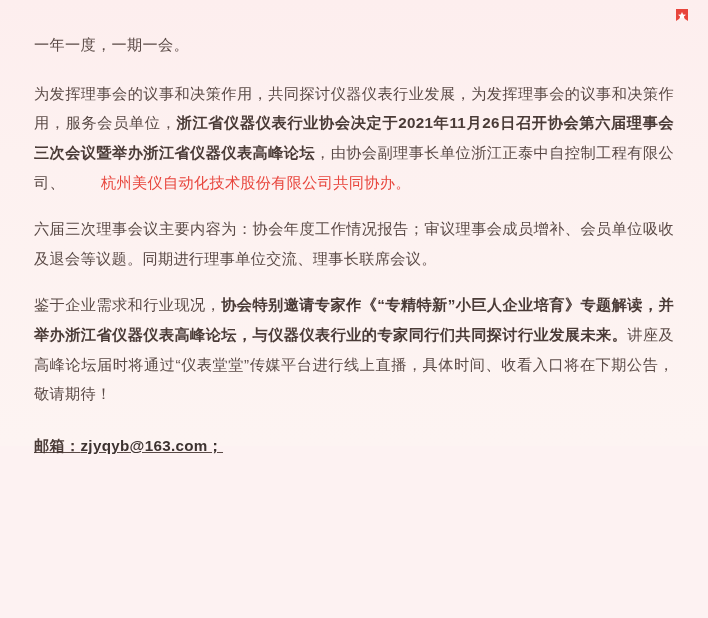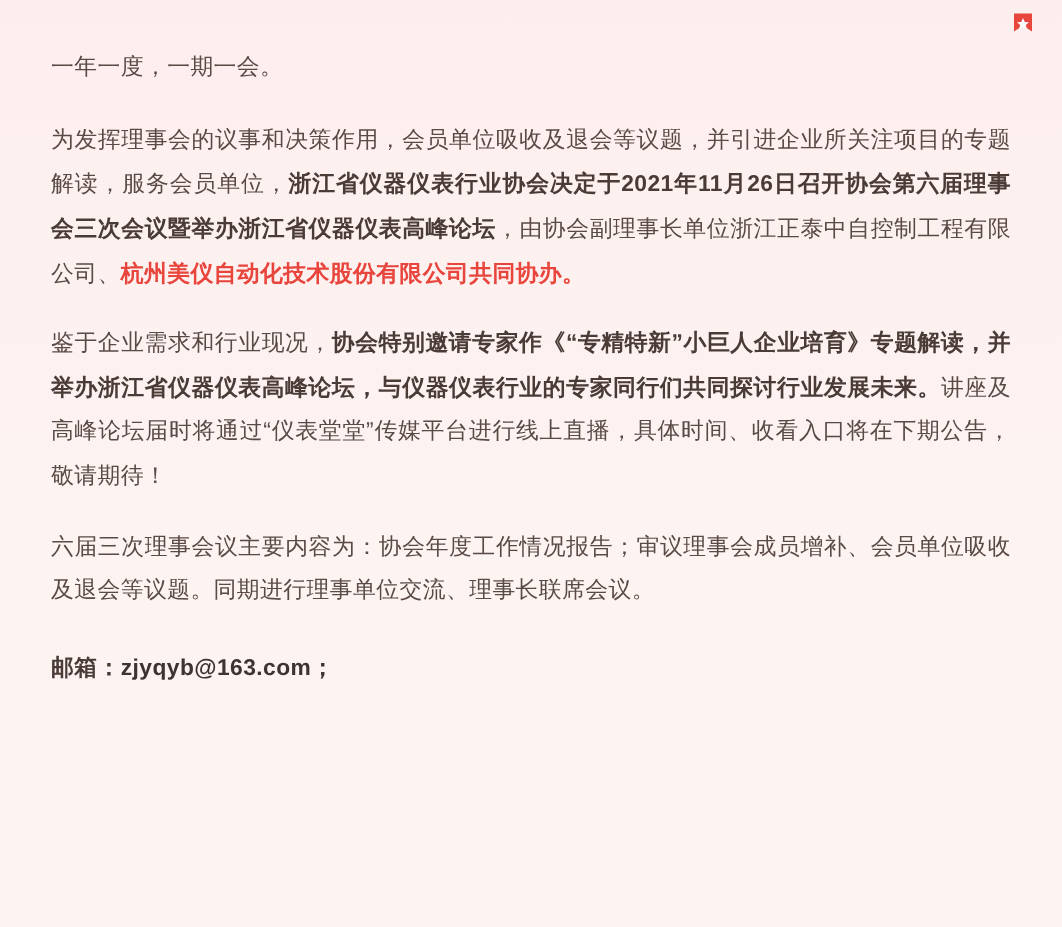--- a/index.html
+++ b/index.html
@@ -39,26 +39,28 @@
     text-align: justify;
   }
   .para.first {
     margin-bottom: 19px;
   }
   .bold {
     font-weight: bold;
     color: #4a3b37;
   }
   .hl {
-    font-weight: bold;
+    font-weight: normal;
     color: #e8453c;
+    margin-left: 36px;
   }
   .contacts {
     margin-top: 22px;
     line-height: 2.0;
+    text-decoration: underline;
   }
   .contact-line {
     font-weight: bold;
     color: #4a3b37;
     font-size: 15.2px;
     margin: 0 0 2px 0;
   }
   .contact-line .val {
     color: #3d3330;
   }
@@ -70,23 +72,23 @@
 
   <div class="logo-mark">
     <svg width="16" height="20" viewBox="0 0 16 20">
       <path d="M2 1 L14 1 L14 13 L8 9 L2 13 Z" fill="#e8453c"></path>
       <path d="M8 4 L9.2 6.6 L12 6.8 L9.9 8.6 L10.6 11.3 L8 9.8 L5.4 11.3 L6.1 8.6 L4 6.8 L6.8 6.6 Z" fill="#ffffff"></path>
     </svg>
   </div>
 
   <div class="article">
     <p class="para first"><span>一年一度，一期一会。</span></p>
-    <p class="para"><span>为发挥理事会的议事和决策作用，会员单位吸收及退会等议题，并引进企业所关注项目的专题解读，服务会员单位，</span><span class="bold">浙江省仪器仪表行业协会决定于2021年11月26日召开协会第六届理事会三次会议暨举办浙江省仪器仪表高峰论坛</span><span>，由协会副理事长单位浙江正泰中自控制工程有限公司、</span><span class="hl">杭州美仪自动化技术股份有限公司共同协办。</span></p>
+    <p class="para"><span>为发挥理事会的议事和决策作用，共同探讨仪器仪表行业发展，为发挥理事会的议事和决策作用，服务会员单位，</span><span class="bold">浙江省仪器仪表行业协会决定于2021年11月26日召开协会第六届理事会三次会议暨举办浙江省仪器仪表高峰论坛</span><span>，由协会副理事长单位浙江正泰中自控制工程有限公司、</span><span class="hl">杭州美仪自动化技术股份有限公司共同协办。</span></p>
+    <p class="para"><span>六届三次理事会议主要内容为：协会年度工作情况报告；审议理事会成员增补、会员单位吸收及退会等议题。同期进行理事单位交流、理事长联席会议。</span></p>
     <p class="para"><span>鉴于企业需求和行业现况，</span><span class="bold">协会特别邀请专家作《“专精特新”小巨人企业培育》专题解读，并举办浙江省仪器仪表高峰论坛，与仪器仪表行业的专家同行们共同探讨行业发展未来。</span><span>讲座及高峰论坛届时将通过“仪表堂堂”传媒平台进行线上直播，具体时间、收看入口将在下期公告，敬请期待！</span></p>
-    <p class="para"><span>六届三次理事会议主要内容为：协会年度工作情况报告；审议理事会成员增补、会员单位吸收及退会等议题。同期进行理事单位交流、理事长联席会议。</span></p>
 
     <div class="contacts">
       <p class="contact-line"><span>邮箱：</span><span class="val">zjyqyb@163.com；</span></p>
 
     </div>
   </div>
 
 </div>
 
 </body></html>

